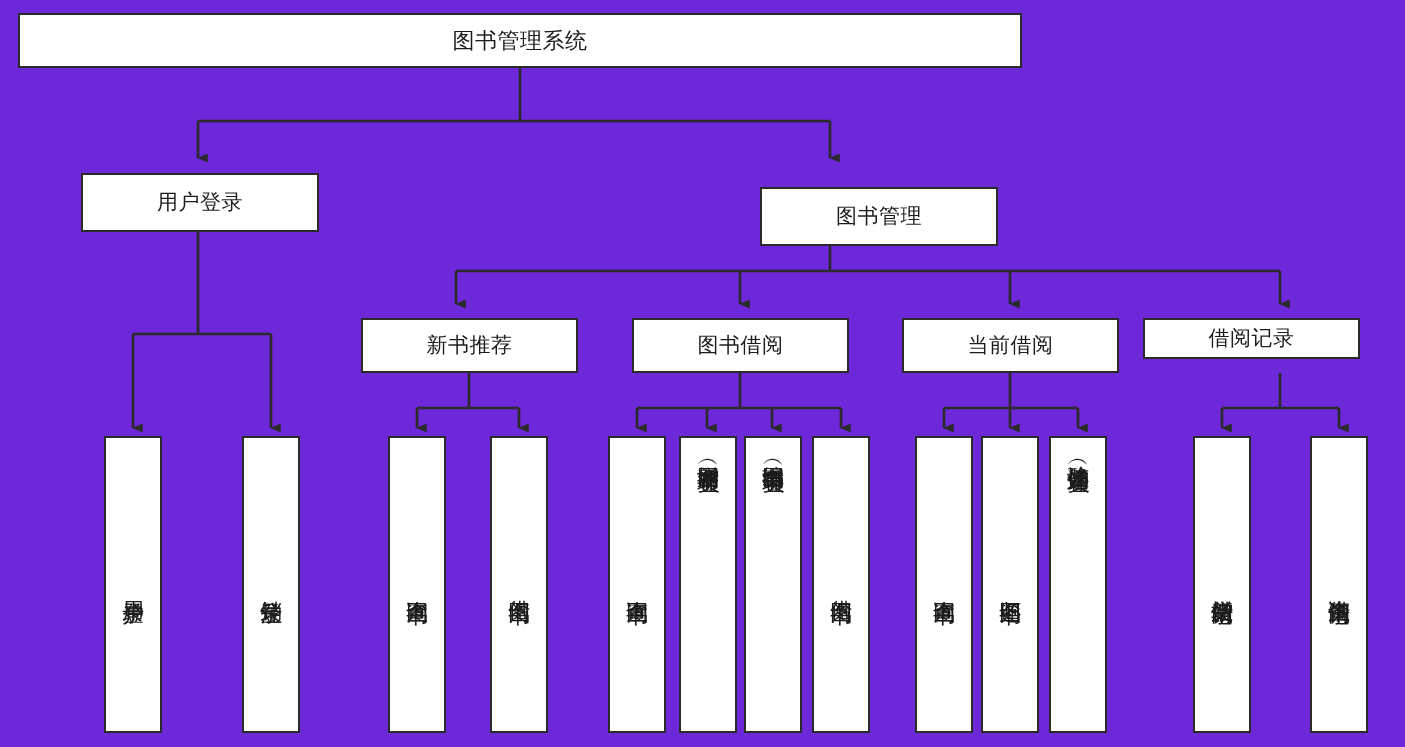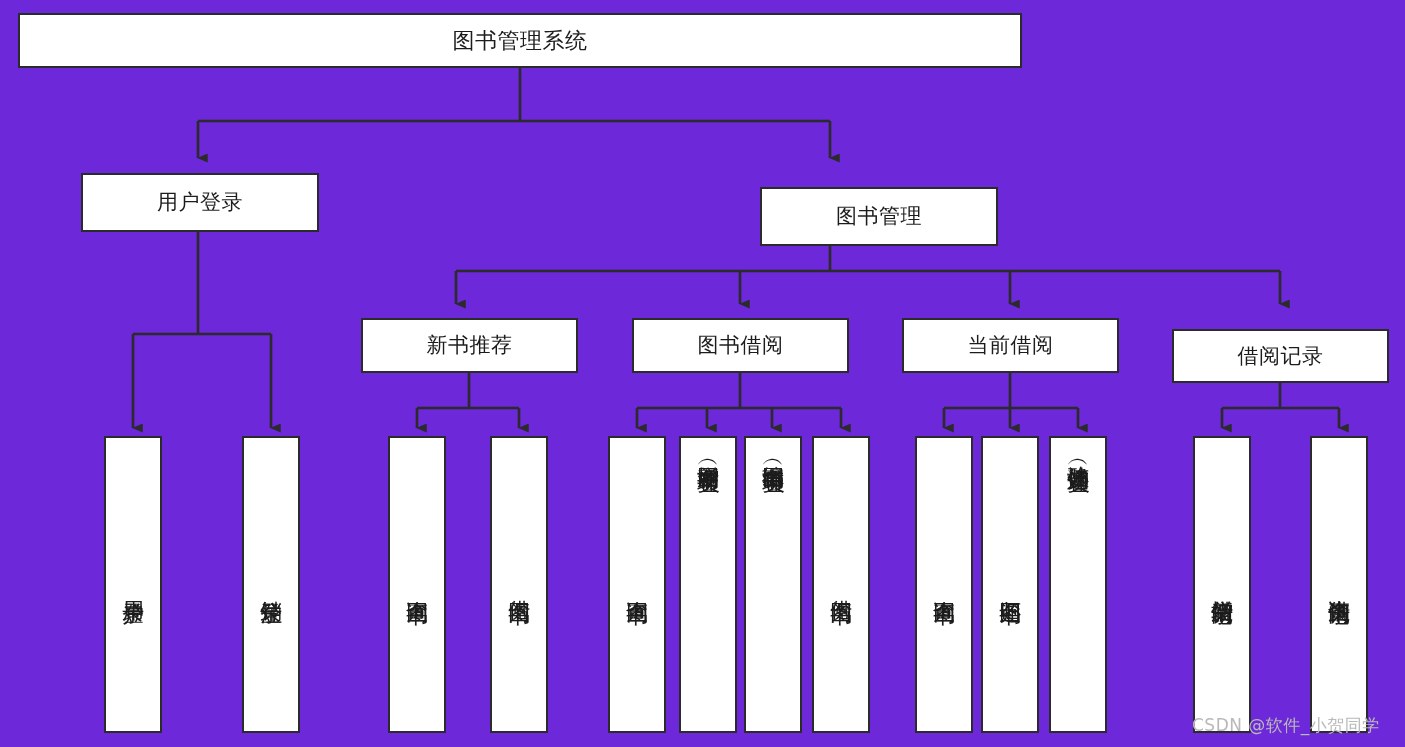--- a/index.html
+++ b/index.html
@@ -146,21 +146,21 @@
   </div>
 
   <div class="node level2" style="left:632px; top:318px; width:217px; height:55px;">
     <span class="label">图书借阅</span>
   </div>
 
   <div class="node level2" style="left:902px; top:318px; width:217px; height:55px;justify-content:center;">
     <span class="label">当前借阅</span>
   </div>
 
-  <div class="node level2" style="left:1172px; top:318px; width:217px; height:54px;margin-top:11px;">
+  <div class="node level2" style="left:1143px; top:318px; width:217px; height:41px;">
     <span class="label">借阅记录</span>
   </div>
 
   <div class="node leaf centered" style="left:104px; top:436px; width:58px; height:297px;">
     <span class="label">用户登录</span>
   </div>
 
   <div class="node leaf centered" style="left:242px; top:436px; width:58px; height:297px;">
     <span class="label">注销登录</span>
   </div>
@@ -202,15 +202,14 @@
   </div>
 
   <div class="node leaf centered" style="left:1193px; top:436px; width:58px; height:297px;">
     <span class="label">新增借阅记录</span>
   </div>
 
   <div class="node leaf centered" style="left:1310px; top:436px; width:58px; height:297px;">
     <span class="label">查询借阅记录</span>
   </div>
 
-  <div class="watermark" style="left:1192px; top:714px;">CSDN @软件_小贺同学</div>
 
 </div>
 
 </body></html>

